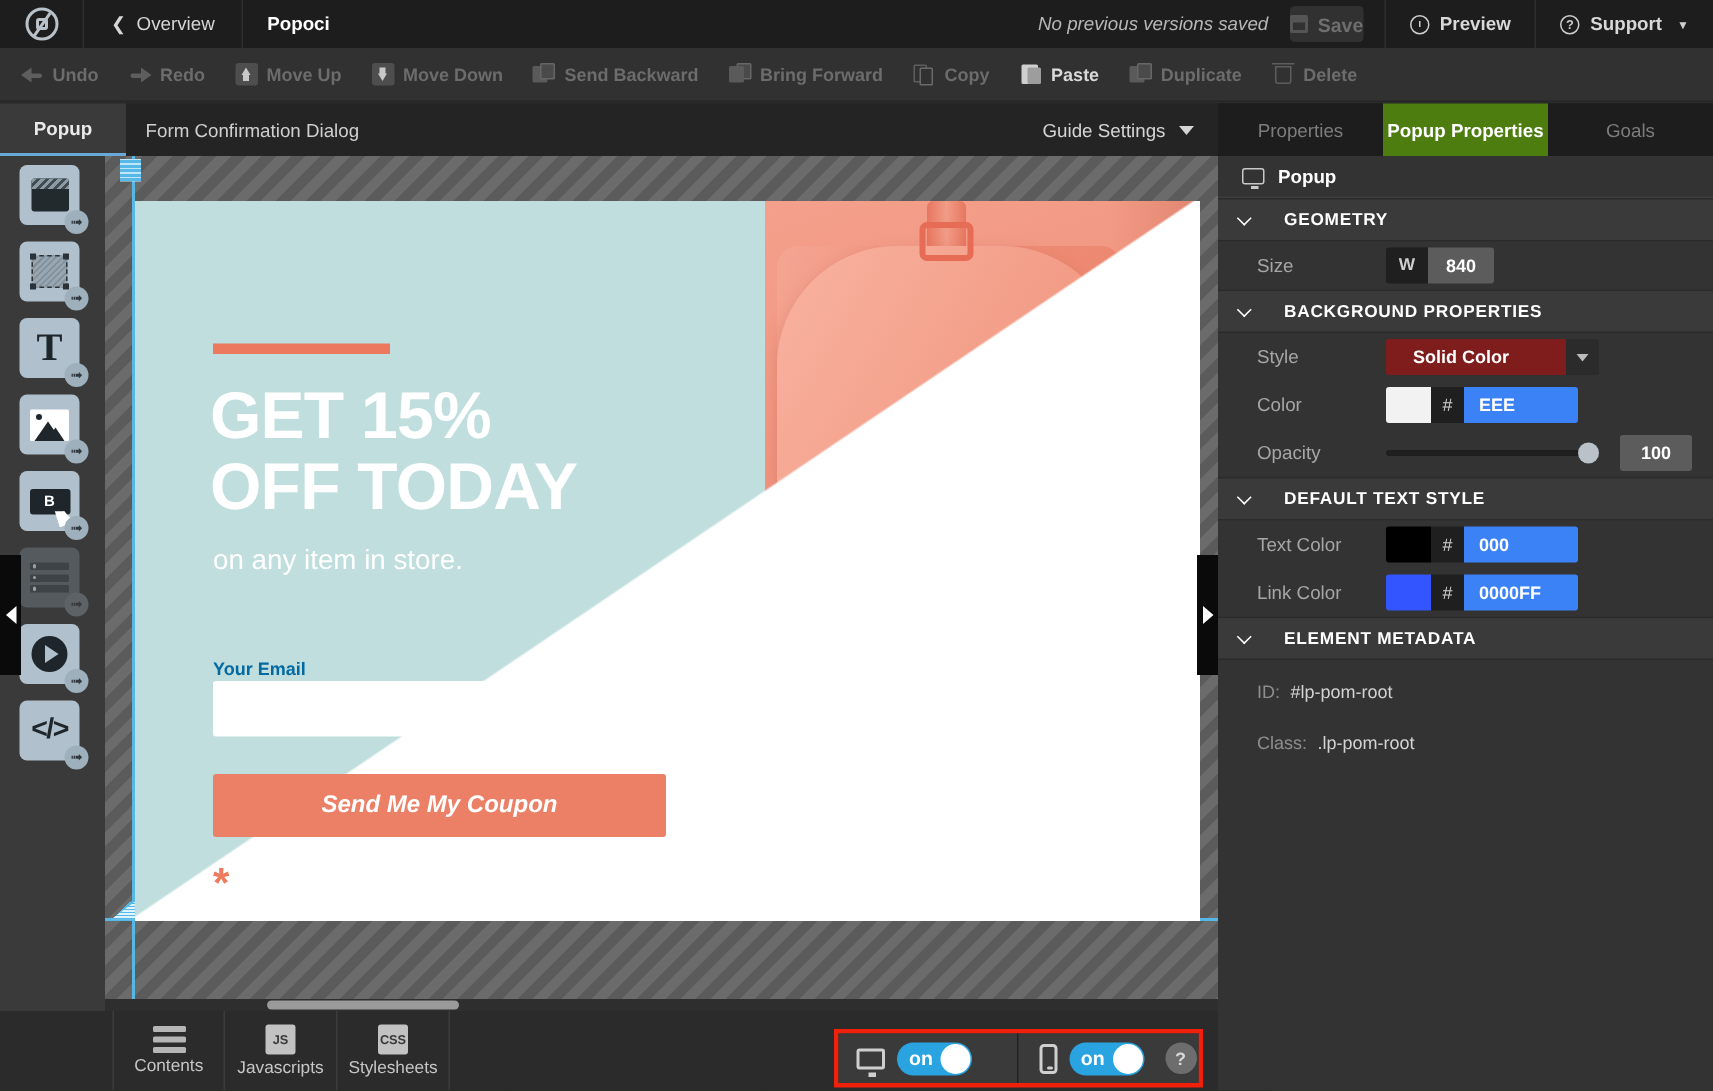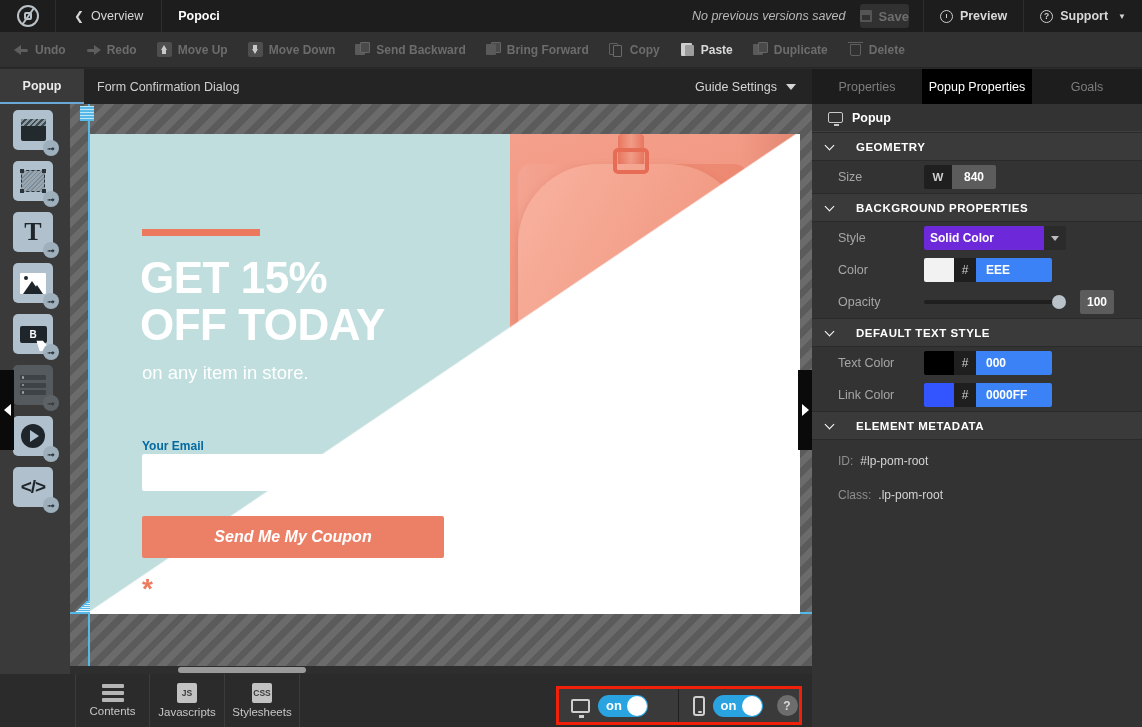--- a/index.html
+++ b/index.html
@@ -280,21 +280,21 @@
 
   
   .rpanel {
     position:absolute; left:812px; top:69px; width:330px; height:658px; background:#333333;
   }
   .rtabs { display:flex; height:35px; background:#1d1d1d; }
   .rtab {
     flex:1; display:flex; align-items:center; justify-content:center;
     color:#7d7d7d; font-size:12.5px; background:#1d1d1d;
   }
-  .rtab.active { background:#000000; color:#fff; font-weight:normal; }
+  .rtab.active { background:#4d7c0f; color:#fff; font-weight:bold; }
   .rhdr {
     height:28px; display:flex; align-items:center; gap:9px; padding-left:16px;
     background:#333; color:#fff; font-size:12.5px; font-weight:bold; border-bottom:1px solid #3f3f3f;
   }
   .mon { width:15px;height:11px;border:1.6px solid #c9c9c9;border-radius:2px; position:relative;}
   .mon::after{content:"";position:absolute;left:5px;top:11px;width:5px;height:2px;background:#c9c9c9;}
   .sect {
     height:29px; background:#3a3a3a; display:flex; align-items:center; gap:23px; padding-left:14px;
     color:#fff; font-size:11.5px; font-weight:bold; letter-spacing:0.5px;
     border-top:1px solid #2a2a2a; border-bottom:1px solid #2a2a2a;
@@ -305,42 +305,42 @@
   .rlab { width:86px; color:#a6a6a6; font-size:12.5px; }
   .unit {
     width:28px; height:24px; background:#1f1f1f; color:#cfcfcf; font-size:11.5px; font-weight:bold;
     display:flex; align-items:center; justify-content:center; border-radius:2px 0 0 2px;
   }
   .valbox {
     height:24px; background:#5c5c5c; color:#fff; font-size:12px; font-weight:bold;
     display:flex; align-items:center; padding:0 12px; border-radius:0 2px 2px 0;
   }
   .sel {
-    width:120px; height:24px; background:#6d28d9; color:#fff; font-size:12px; font-weight:bold;
-    display:flex; align-items:center; padding-left:6px; border-radius:2px 0 0 2px;
+    width:120px; height:24px; background:#7f1d1d; color:#fff; font-size:12px; font-weight:bold;
+    display:flex; align-items:center; padding-left:18px; border-radius:2px 0 0 2px;
   }
   .sel-arrow {
     width:22px; height:24px; background:#2b2b2b; display:flex; align-items:center; justify-content:center;
     border-radius:0 2px 2px 0;
   }
   .tri-sm { width:0;height:0;border-left:4.5px solid transparent;border-right:4.5px solid transparent;border-top:5px solid #bcbcbc;}
   .swatch { width:30px; height:24px; border-radius:2px 0 0 2px; }
   .hash {
     width:22px; height:24px; background:#1f1f1f; color:#cfcfcf; font-size:12px;
     display:flex; align-items:center; justify-content:center;
   }
   .hexbox {
     width:76px; height:24px; background:#3b82f6; color:#fff; font-size:12px; font-weight:bold;
     display:flex; align-items:center; padding-left:10px; border-radius:0 2px 2px 0;
   }
   .slider { width:142px; height:24px; display:flex; align-items:center; position:relative; }
   .slider-track { width:142px; height:4px; background:#1f1f1f; border-radius:2px; }
   .slider-knob { position:absolute; right:0; width:14px; height:14px; border-radius:50%; background:#b9c2c8; }
   .numbox {
-    width:34px; height:24px; background:#5c5c5c; color:#fff; font-size:12px; font-weight:bold;
+    width:48px; height:24px; background:#5c5c5c; color:#fff; font-size:12px; font-weight:bold;
     display:flex; align-items:center; justify-content:center; border-radius:2px; margin-left:14px;
   }
   .metarow { height:26px; display:flex; align-items:center; padding-left:26px; gap:7px; }
   .mk { color:#8e8e8e; font-size:12px; }
   .mv { color:#d3d3d3; font-size:12px; }
 
   
   .bottombar {
     position:absolute; left:0; top:674px; width:812px; height:53px; background:#2b2b2b;
     display:flex; align-items:stretch;

